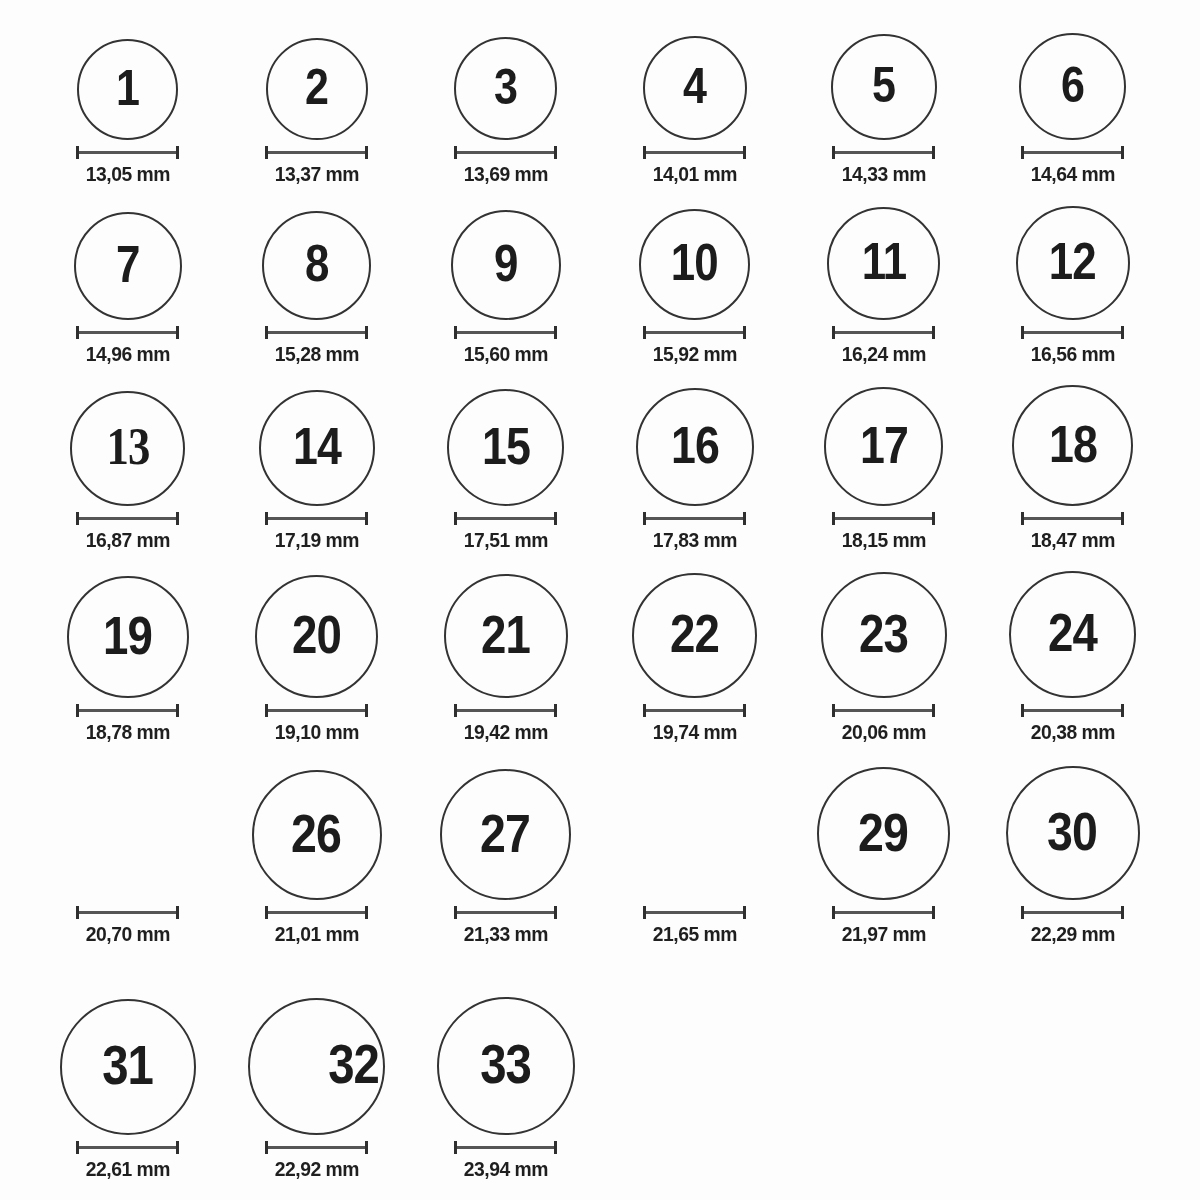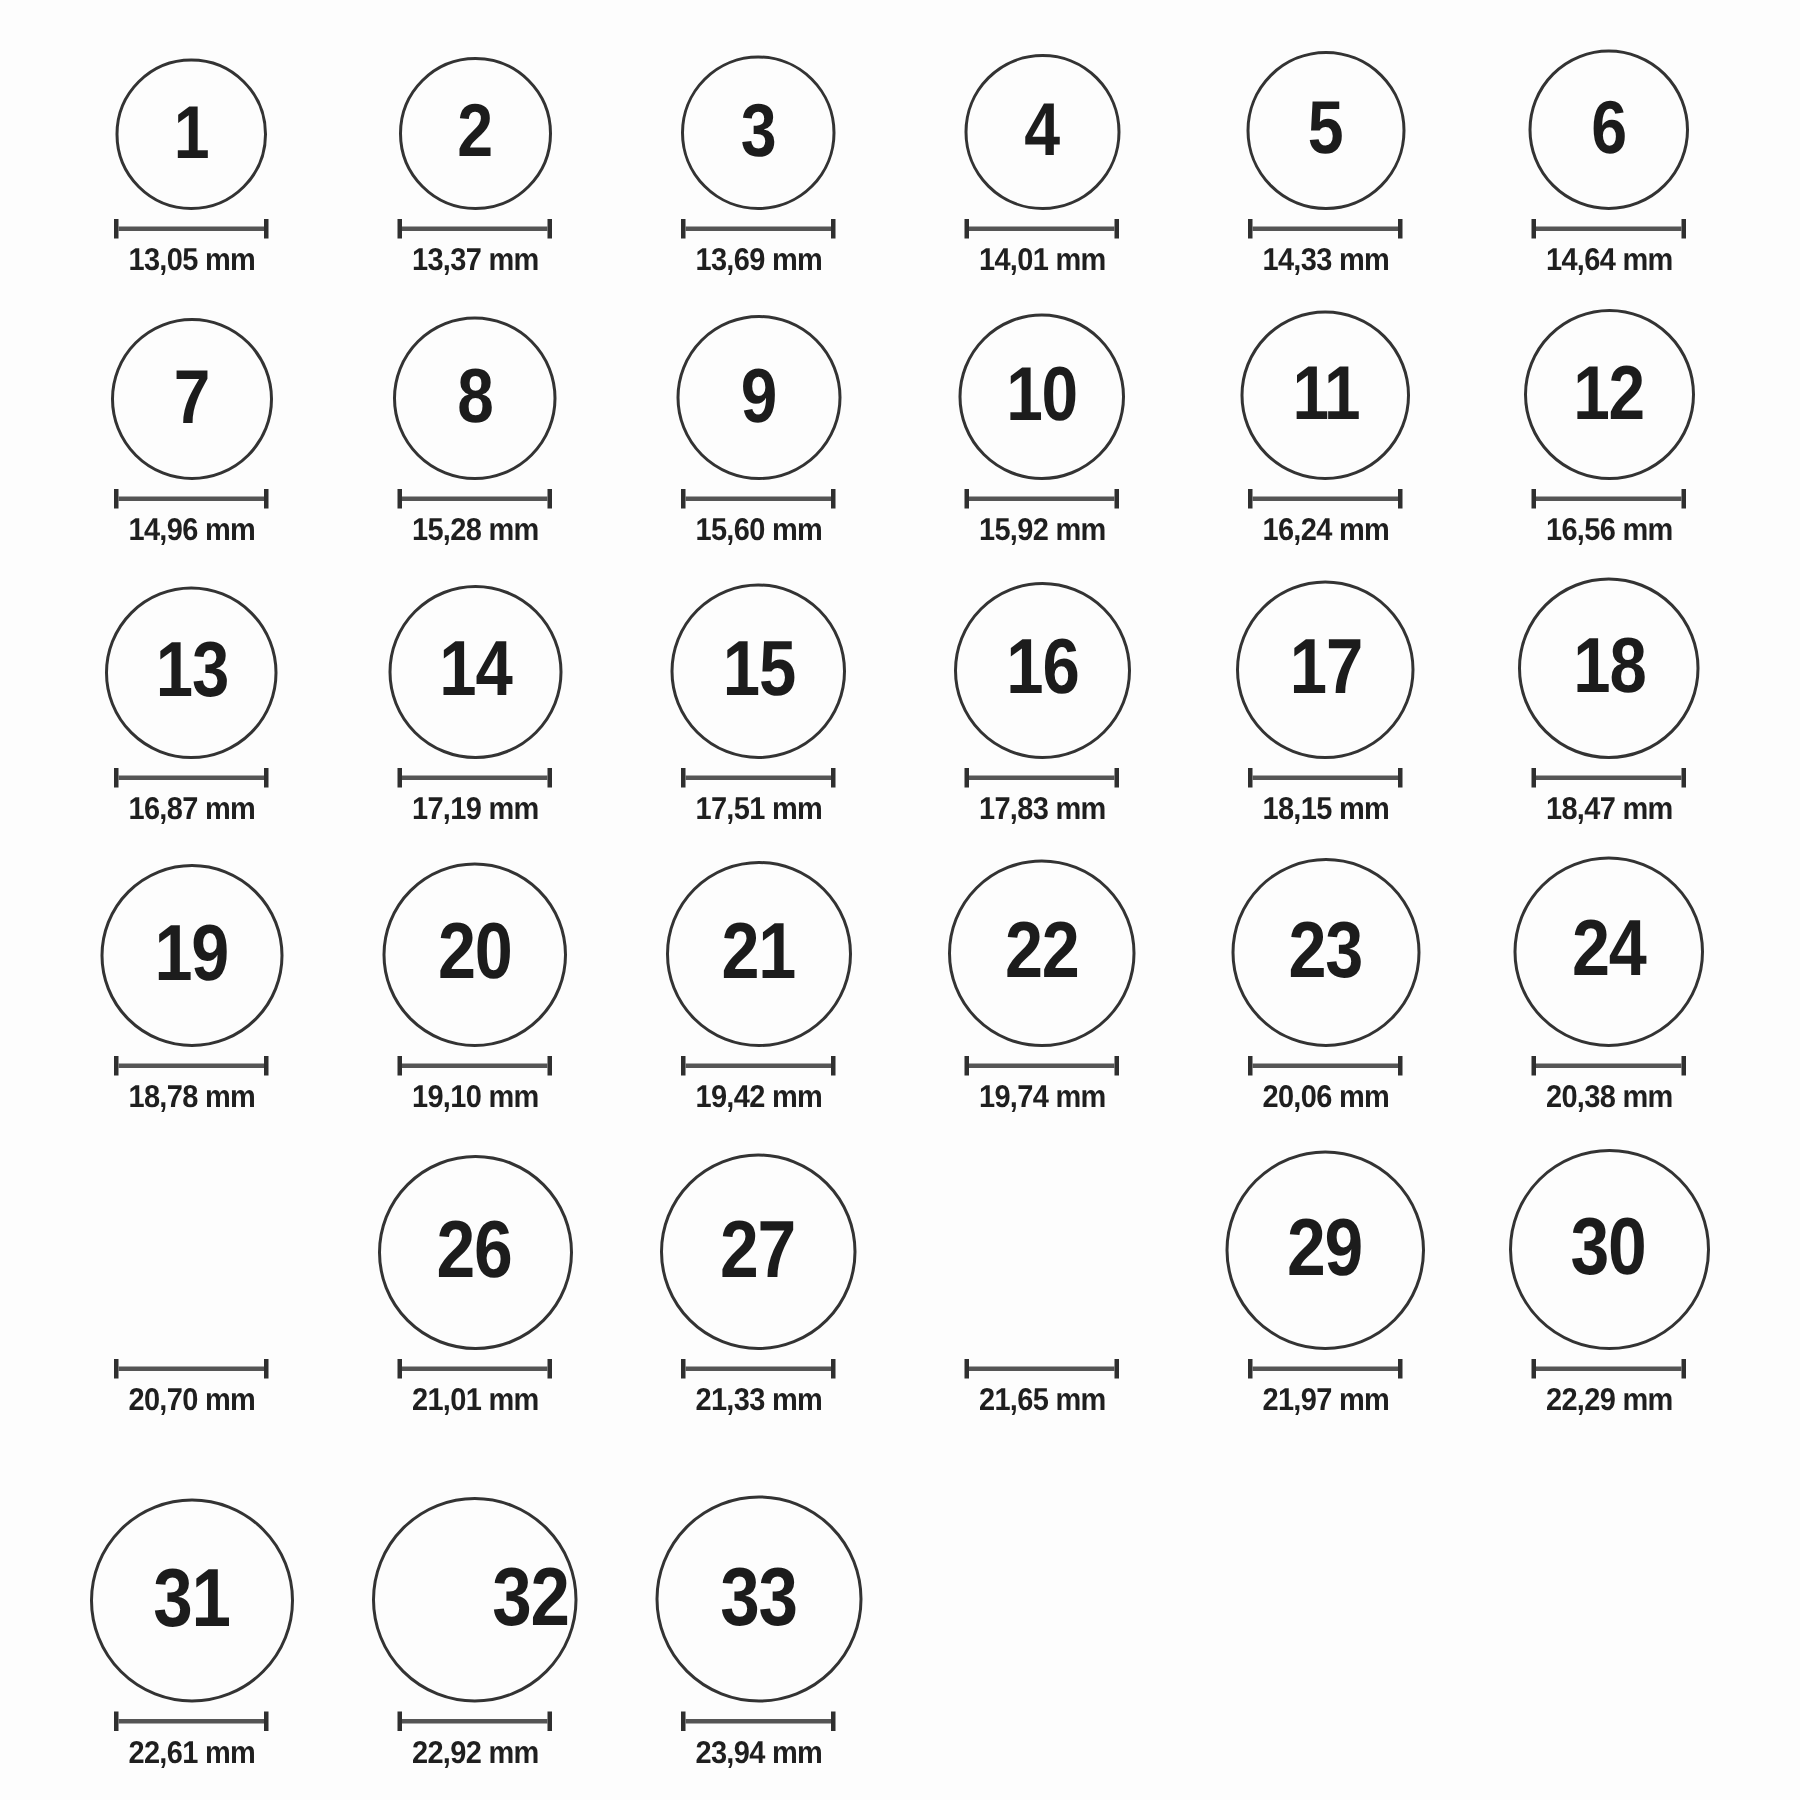--- a/index.html
+++ b/index.html
@@ -179,21 +179,21 @@
       <div class="cell">
     <div class="circle" style="width: 114px; height: 114px;">
       <span class="num" style="font-size: 51px;">12</span>
     </div>
     <div class="dim">
       <div class="dim-bar"></div>
     </div>
     <span class="mm-label">16,56 mm</span>
   </div>
       <div class="cell">
-    <div class="circle" style="width: 115px; height: 115px;">
+    <div class="circle" style="width: 115px; height: 115px; font-family: Liberation Serif, serif;">
       <span class="num" style="font-size: 52px;">13</span>
     </div>
     <div class="dim">
       <div class="dim-bar"></div>
     </div>
     <span class="mm-label">16,87 mm</span>
   </div>
       <div class="cell">
     <div class="circle" style="width: 116px; height: 116px;">
       <span class="num" style="font-size: 52px;">14</span>

